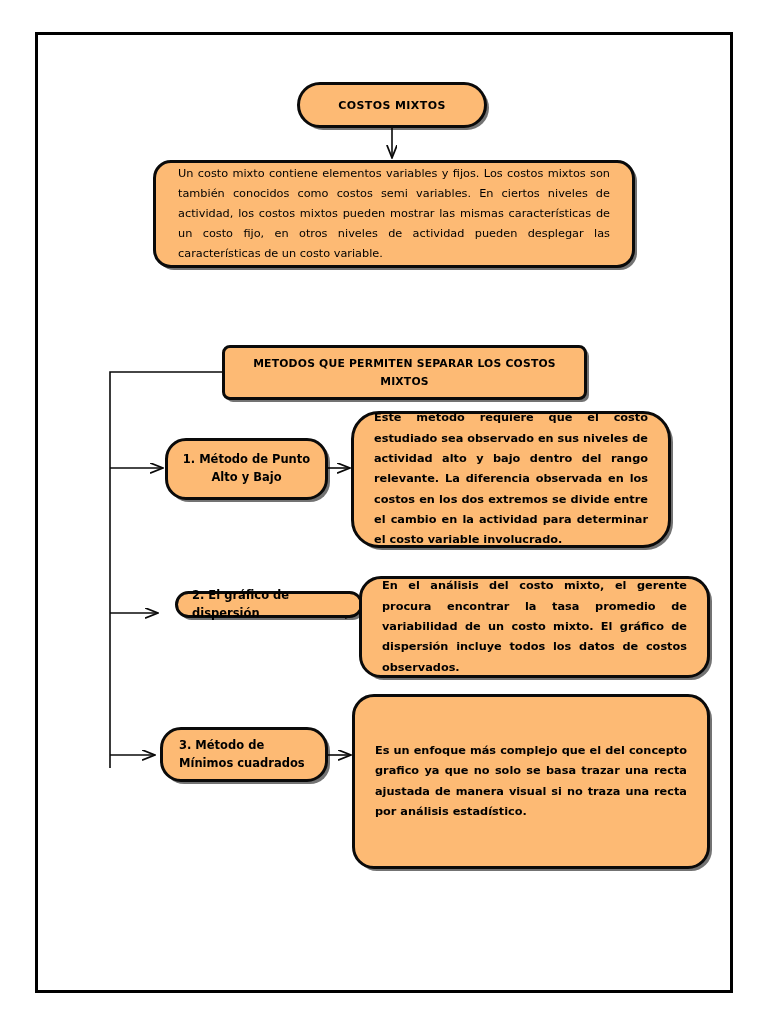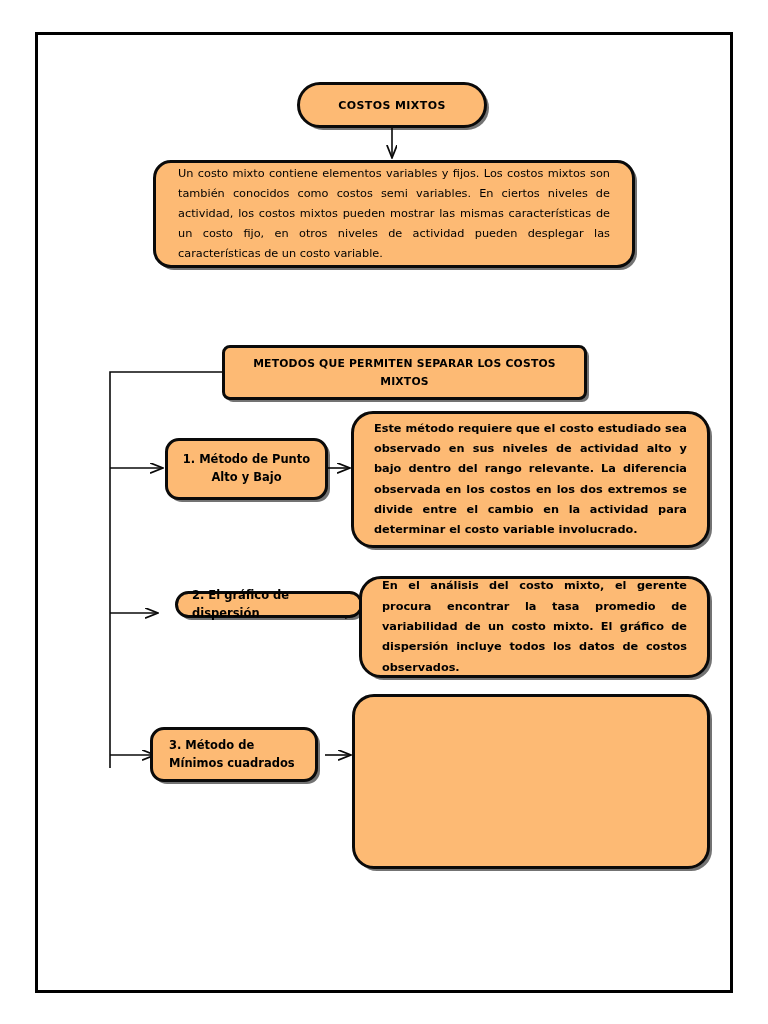--- a/index.html
+++ b/index.html
@@ -83,45 +83,45 @@
     width: 365px;
     height: 55px;
     border-radius: 8px;
     font-size: 10.8px;
     font-weight: bold;
     letter-spacing: 0.2px;
     line-height: 1.65;
   }
 
   .method-box {
-    border-radius: 14px;
+    border-radius: 21px;
     font-size: 11.5px;
     font-weight: bold;
     line-height: 1.55;
   }
   #method-1 { left: 165px; top: 438px; width: 163px; height: 62px; }
   #method-2 { left: 175px; top: 591px; width: 188px; height: 27px; }
-  #method-3 { left: 150px; top: 727px; width: 168px; height: 55px; }
+  #method-3 { left: 160px; top: 727px; width: 168px; height: 55px; }
   #method-3 .txt { padding-left: 16px; }
 
   .desc-box {
     border-radius: 22px;
     font-size: 11.3px;
     font-weight: bold;
     line-height: 1.80;
   }
   .desc-box .txt {
     padding: 0 20px;
     text-align: justify;
     text-align-last: left;
   }
   .desc-box p { margin: 0; }
   .desc-box p + p { margin-top: 15px; }
 
-  #desc-1 { left: 351px; top: 411px; width: 359px; height: 137px; }
+  #desc-1 { left: 351px; top: 411px; width: 320px; height: 137px; border-radius: 28px; }
   #desc-2 { left: 359px; top: 576px; width: 351px; height: 102px; }
   #desc-3 { left: 352px; top: 694px; width: 358px; height: 175px; }
 
   
   #connectors {
     position: absolute;
     left: 0;
     top: 0;
     width: 768px;
     height: 1024px;
@@ -182,14 +182,15 @@
 <div class="node left desc-box" id="desc-1">
   <span class="txt">Este método requiere que el costo estudiado sea observado en sus niveles de actividad alto y bajo dentro del rango relevante. La diferencia observada en los costos en los dos extremos se divide entre el cambio en la actividad para determinar el costo variable involucrado.</span>
 </div>
 
 <div class="node left desc-box" id="desc-2">
   <span class="txt">En el análisis del costo mixto, el gerente procura encontrar la tasa promedio de variabilidad de un costo mixto. El gráfico de dispersión incluye todos los datos de costos observados.</span>
 </div>
 
 <div class="node left desc-box" id="desc-3">
   <span class="txt">
+    <p>Es un enfoque más complejo que el del concepto grafico ya que no solo se basa  trazar una recta ajustada de manera visual si no   traza una recta por análisis estadístico.</p>
   </span>
 </div>
 
 </body></html>

